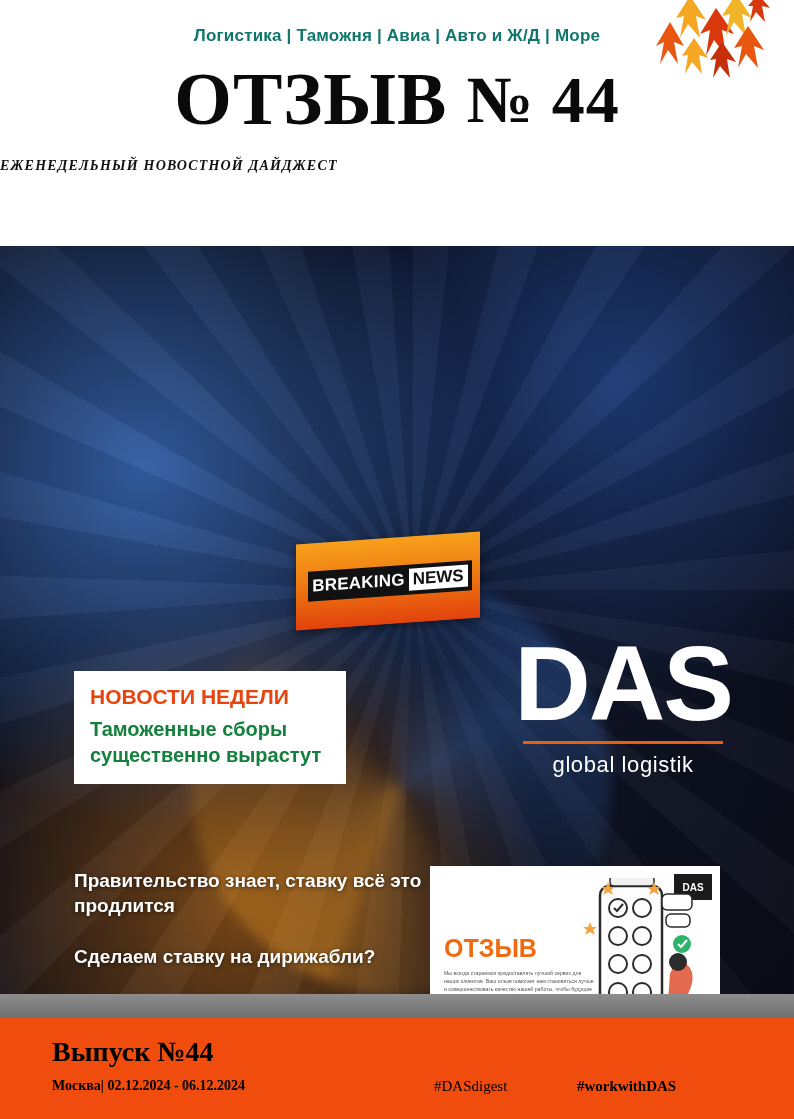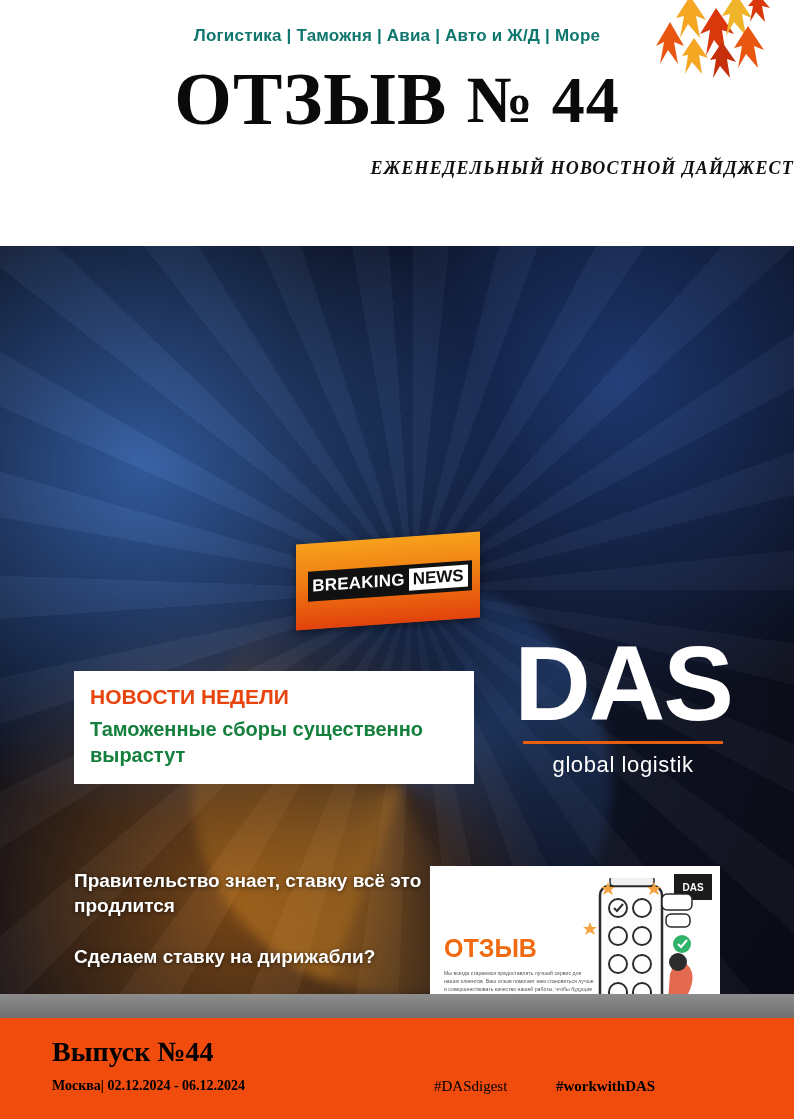--- a/index.html
+++ b/index.html
@@ -41,26 +41,26 @@
     margin-top: 16px;
     letter-spacing: 1px;
     white-space: nowrap;
   }
   .issue-title .num-mark {
     font-size: 66px;
     position: relative;
     top: -2px;
   }
   .subtitle {
-    text-align: right;
+    text-align: left;
     margin-top: 22px;
     font-family: "Liberation Serif", serif;
     font-style: italic;
     font-weight: bold;
-    font-size: 18px;
+    font-size: 14px;
     letter-spacing: 1.2px;
     color: #111111;
   }
 
   
   .leaves {
     position: absolute;
     top: -6px;
     right: 18px;
     width: 150px;
@@ -177,21 +177,21 @@
     font-size: 22px;
     letter-spacing: 0.6px;
     color: #ffffff;
   }
 
   
   .news-box {
     position: absolute;
     left: 74px;
     top: 425px;
-    width: 400px;
+    width: 272px;
     background: #ffffff;
     padding: 14px 16px 16px 16px;
     box-sizing: border-box;
   }
   .news-box .kicker {
     color: #e8440d;
     font-weight: bold;
     font-size: 21px;
     margin-bottom: 4px;
   }
@@ -311,21 +311,21 @@
     position: absolute;
     left: 394px;
     top: 60px;
     font-family: "Liberation Serif", serif;
     font-weight: normal;
     font-size: 15px;
     margin-left: 40px;
   }
   .footer .f-tag2 {
     position: absolute;
-    left: 556px;
+    left: 577px;
     top: 60px;
     font-family: "Liberation Serif", serif;
     font-weight: bold;
     font-size: 15px;
   }
 </style>
 </head>
 <body>
 
 <div class="header">

